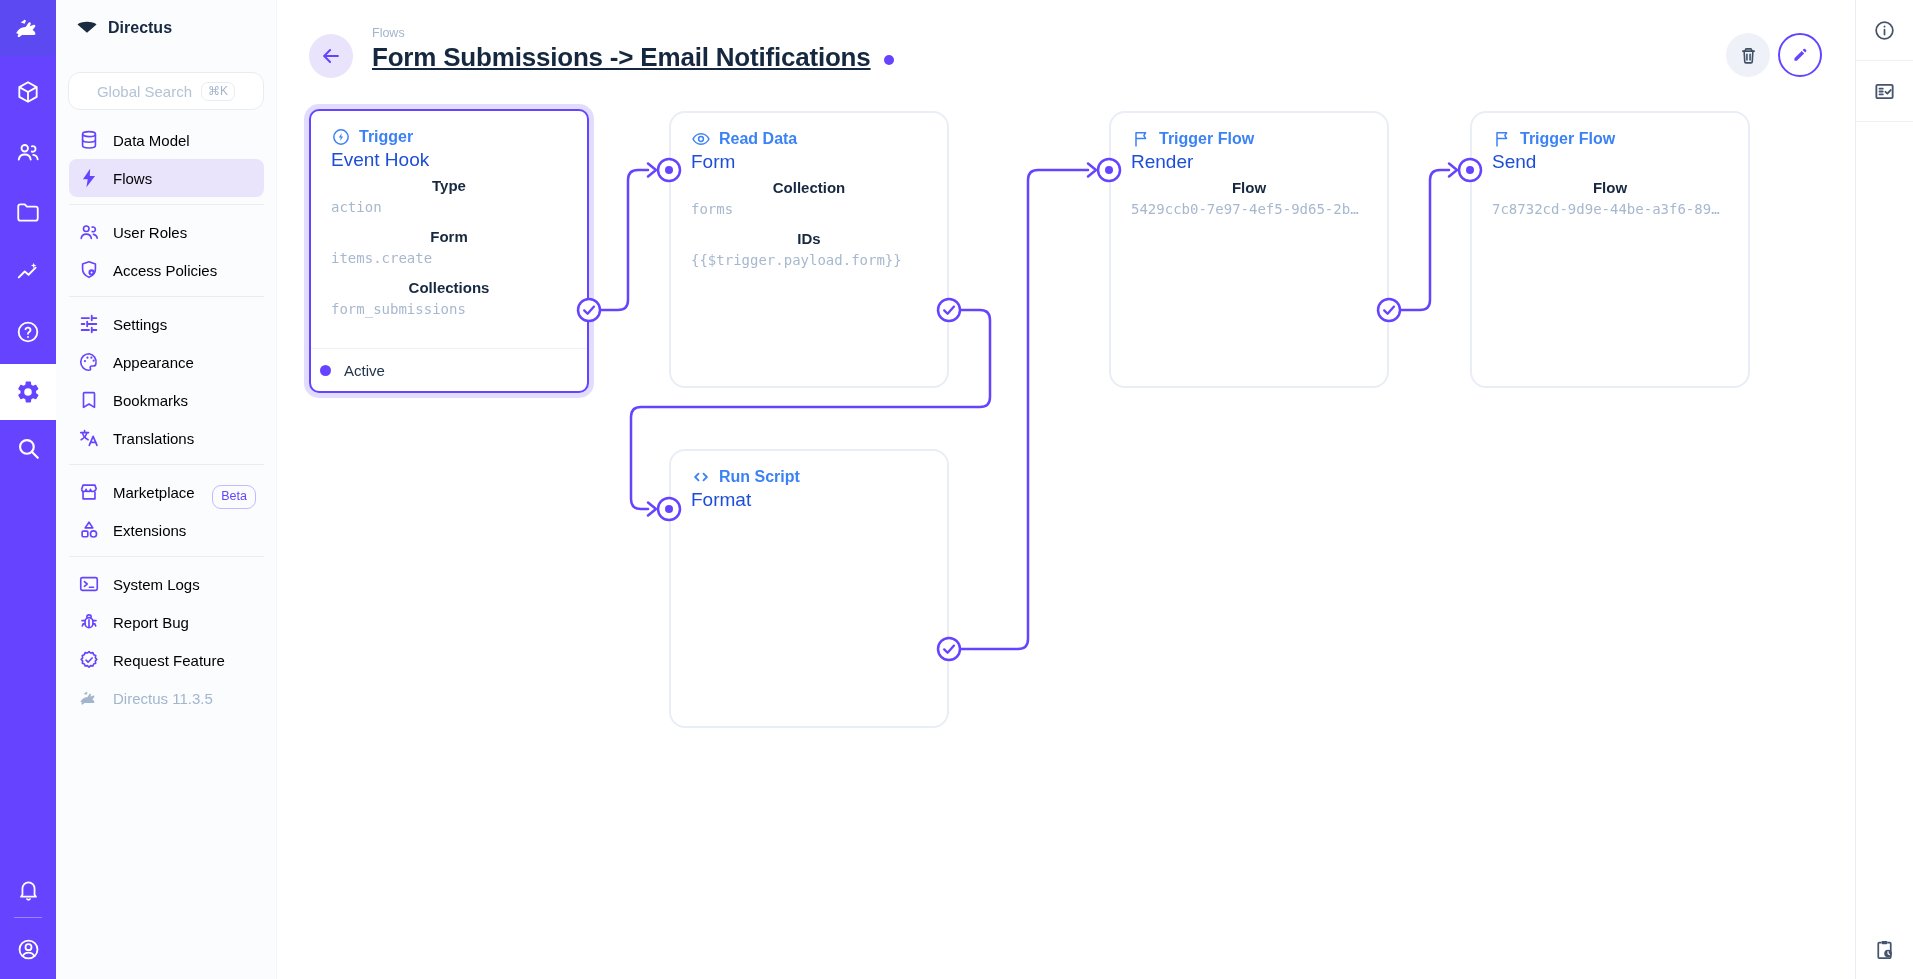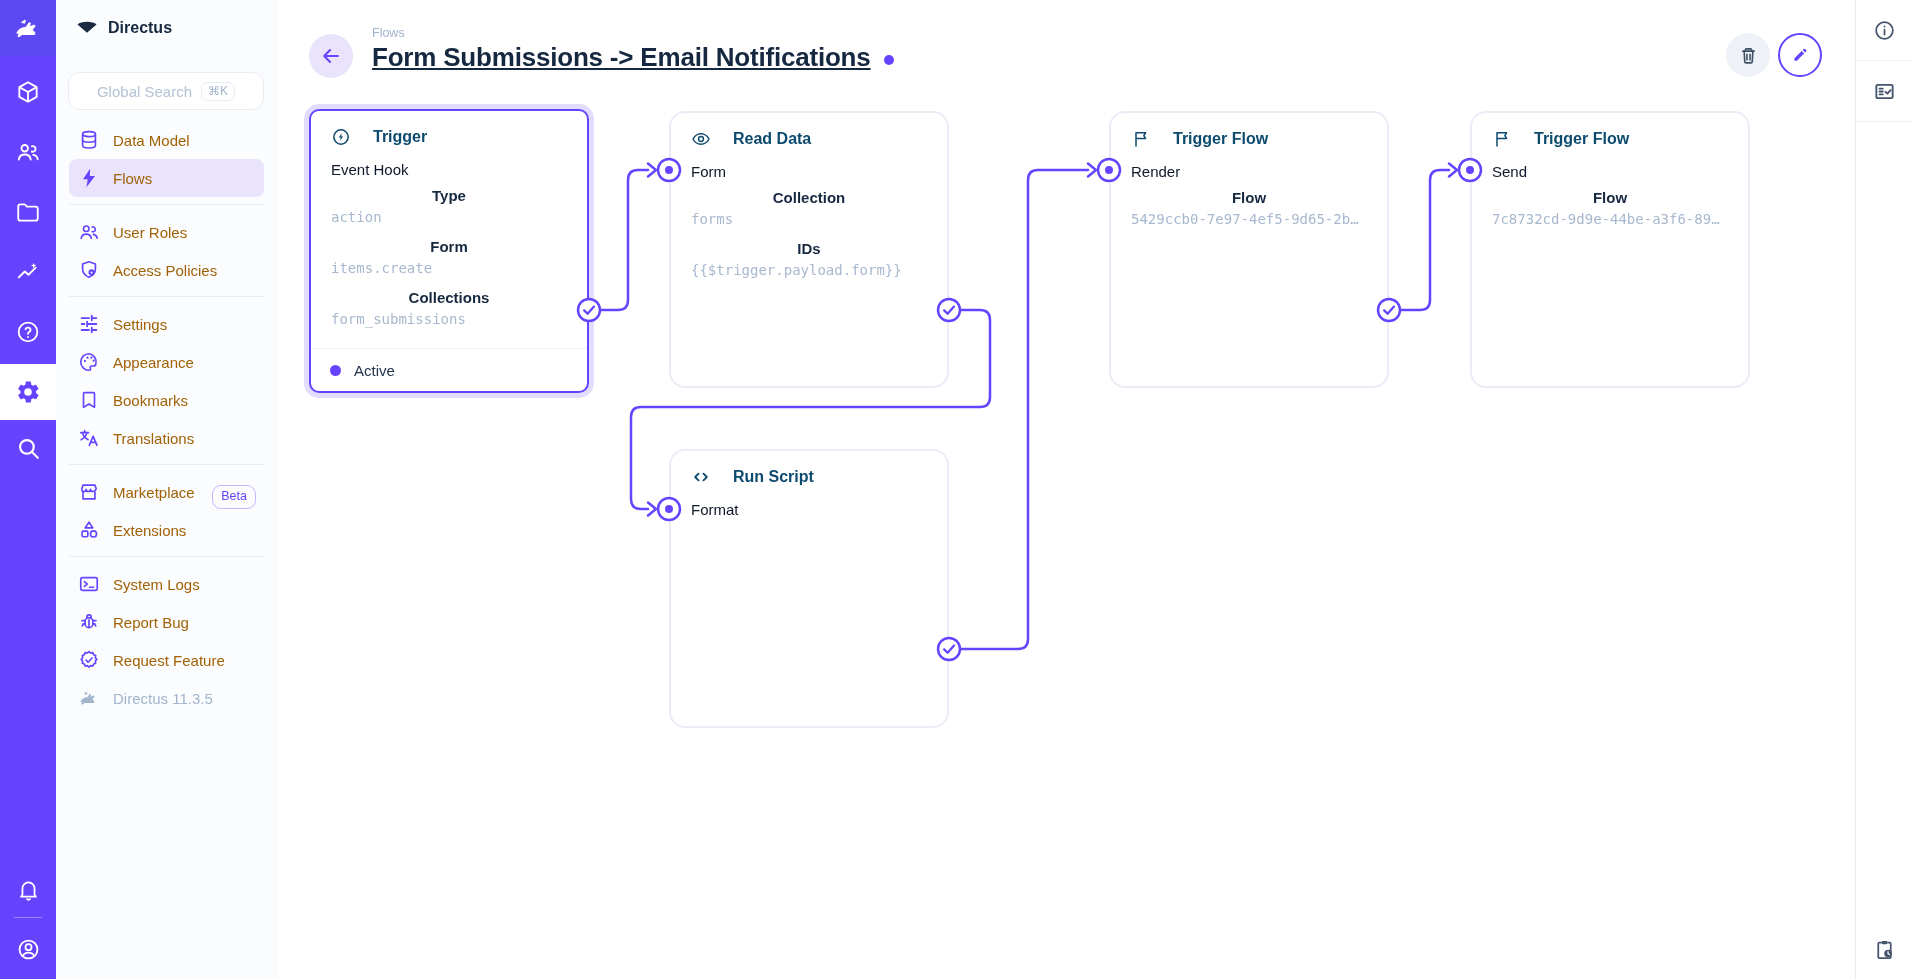--- a/index.html
+++ b/index.html
@@ -20,21 +20,21 @@
   
   .nav { position:absolute; left:56px; top:0; width:221px; height:979px; background:#fbfcfe; border-right:1px solid #f4f7fa; z-index:30; }
   .project-row { position:absolute; top:0; left:0; width:221px; height:56px; display:flex; align-items:center; padding-left:19px; gap:9px; }
   .project-name { font-size:16px; font-weight:700; color:#172940; }
   .search-box { position:absolute; left:12px; top:72px; width:196px; height:38px; border:1.5px solid #e8edf3; border-radius:12px; display:flex; align-items:center; justify-content:center; gap:9px; color:#b4c3d6; font-size:15px; cursor:text; background:#fff; }
   .kbd { border:1.5px solid #e8edf3; border-radius:7px; font-size:12px; padding:1px 6px 2px; color:#a2b5cd; }
   .nav-list { position:absolute; top:121px; left:0; width:221px; }
   .nav-item { height:38px; margin:0 13px; border-radius:8px; display:flex; align-items:center; padding-left:8px; cursor:pointer; }
   .nav-item.active { background:#e9e4fc; }
   .nicon { width:24px; height:24px; color:#6644ff; display:flex; align-items:center; justify-content:center; flex:none; }
-  .nlabel { margin-left:12px; font-size:15px; font-weight:500; color:#a16207; white-space:nowrap; }
+  .nlabel { margin-left:12px; font-size:15px; font-weight:500; color:#000000; white-space:nowrap; }
   .nav-divider { height:1px; background:#e8edf3; margin:7px 13px 8px; }
   .badge-beta { margin-left:auto; margin-right:8px; border:1.5px solid #c6b8ff; color:#6644ff; font-size:12.5px; line-height:1; padding:4px 8px 5px; border-radius:9px; font-weight:500;margin-top:10px; }
   .nav-item.muted { cursor:default; }
   .nav-item.muted .nicon { color:#a2b5cd; }
   .nav-item.muted .nlabel { color:#a2b5cd; font-weight:400; }
 
   
   .back-btn { position:absolute; left:309px; top:34px; width:44px; height:44px; border-radius:50%; background:#e9e4fc; color:#6644ff; display:flex; align-items:center; justify-content:center; z-index:10; cursor:pointer; }
   .crumb { position:absolute; left:372px; top:26px; font-size:12.5px; font-weight:500; color:#a2b5cd; z-index:10; }
   .title-row { position:absolute; left:372px; top:42px; display:flex; align-items:center; gap:13px; z-index:10; }
@@ -45,26 +45,26 @@
   .edit-btn { left:1778px; background:#fff; border:2px solid #6644ff; color:#6644ff; }
 
   
   .right-bar { position:absolute; right:0; top:0; width:58px; height:979px; background:#fff; border-left:1px solid #e8edf3; z-index:40; }
   .rcell { height:61px; border-bottom:1px solid #eef2f6; display:flex; align-items:center; justify-content:center; color:#44546b; cursor:pointer; }
   .rbottom { position:absolute; bottom:6px; left:0; width:100%; height:48px; display:flex; align-items:center; justify-content:center; color:#44546b; cursor:pointer; }
 
   
   .card { position:absolute; width:280px; background:#fff; border:2px solid #e9edf6; border-radius:16px; padding:14px 20px; z-index:5; cursor:pointer; }
   .card.selected { border-color:#6644ff; border-radius:10px; box-shadow:0 0 0 5px #e2dcff; }
-  .card-head { display:flex; align-items:center; gap:22px; color:#0c4a6e; font-weight:700; font-size:16px; height:24px; }
-  .op-name { margin-top:10px; font-size:15px; color:#0f172a; height:22px; line-height:22px; }
+  .card-head { display:flex; align-items:center; gap:8px; color:#3b82f6; font-weight:700; font-size:16px; height:24px; }
+  .op-name { font-size:19px; color:#1d4ed8; height:22px; line-height:22px; }
   .f-label { font-size:15px; font-weight:700; color:#172940; margin-top:5px; height:19px; line-height:19px;text-align:center; }
   .f-value { font-family:"DejaVu Sans Mono","Liberation Mono",monospace; font-size:14px; color:#a7b8ce; height:20px; line-height:20px; margin-top:2px; white-space:nowrap; overflow:hidden; }
   .mt10 { margin-top:10px; }
-  .card-footer { position:absolute; left:0; right:0; bottom:0; height:43px; border-top:1px solid #eef2f7; display:flex; align-items:center; padding-left:19px; gap:13px; font-size:15px; color:#22344c; }
+  .card-footer { position:absolute; left:0; right:0; bottom:0; height:43px; border-top:1px solid #eef2f7; display:flex; align-items:center; padding-left:9px; gap:13px; font-size:15px; color:#22344c; }
   .status-dot { width:11px; height:11px; border-radius:50%; background:#6644ff; flex:none; }
 
   .wires { position:absolute; left:0; top:0; z-index:8; pointer-events:none; }
 </style>
 </head>
 <body>
 
 <div class="module-bar">
   <div class="logo-tile">
     <svg width="30" height="30" viewBox="0 0 24 24" fill="#fff">

